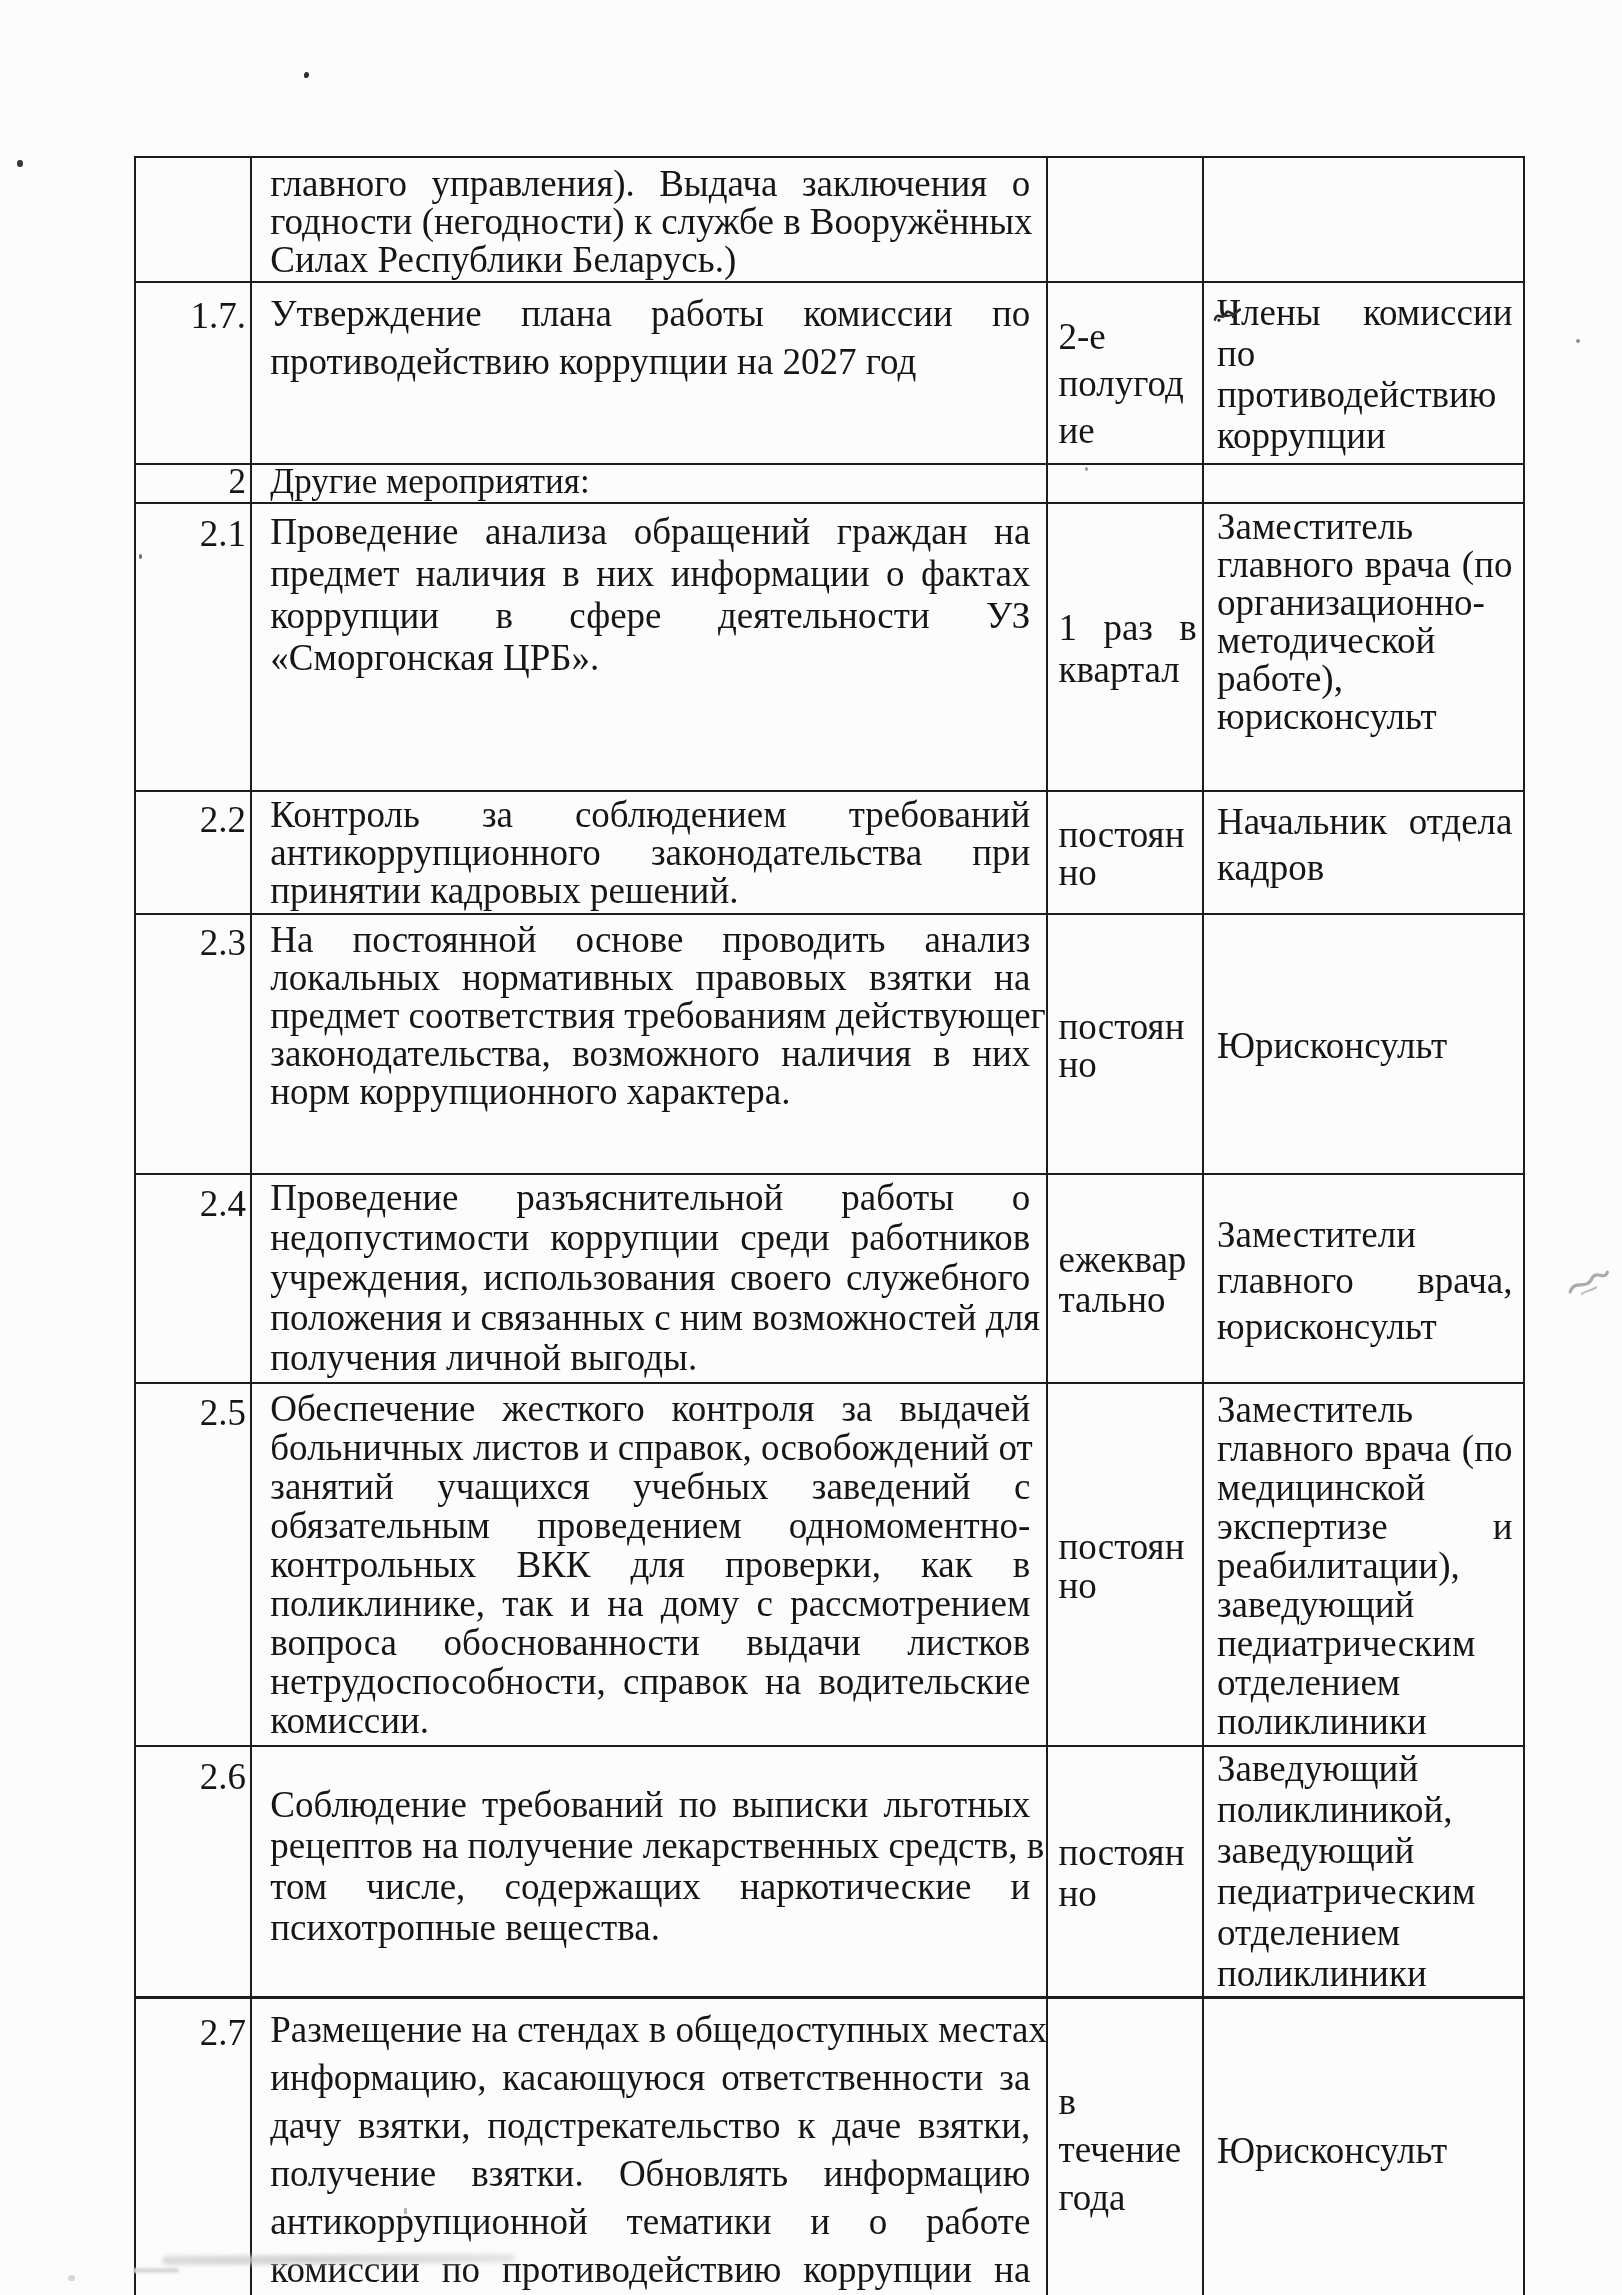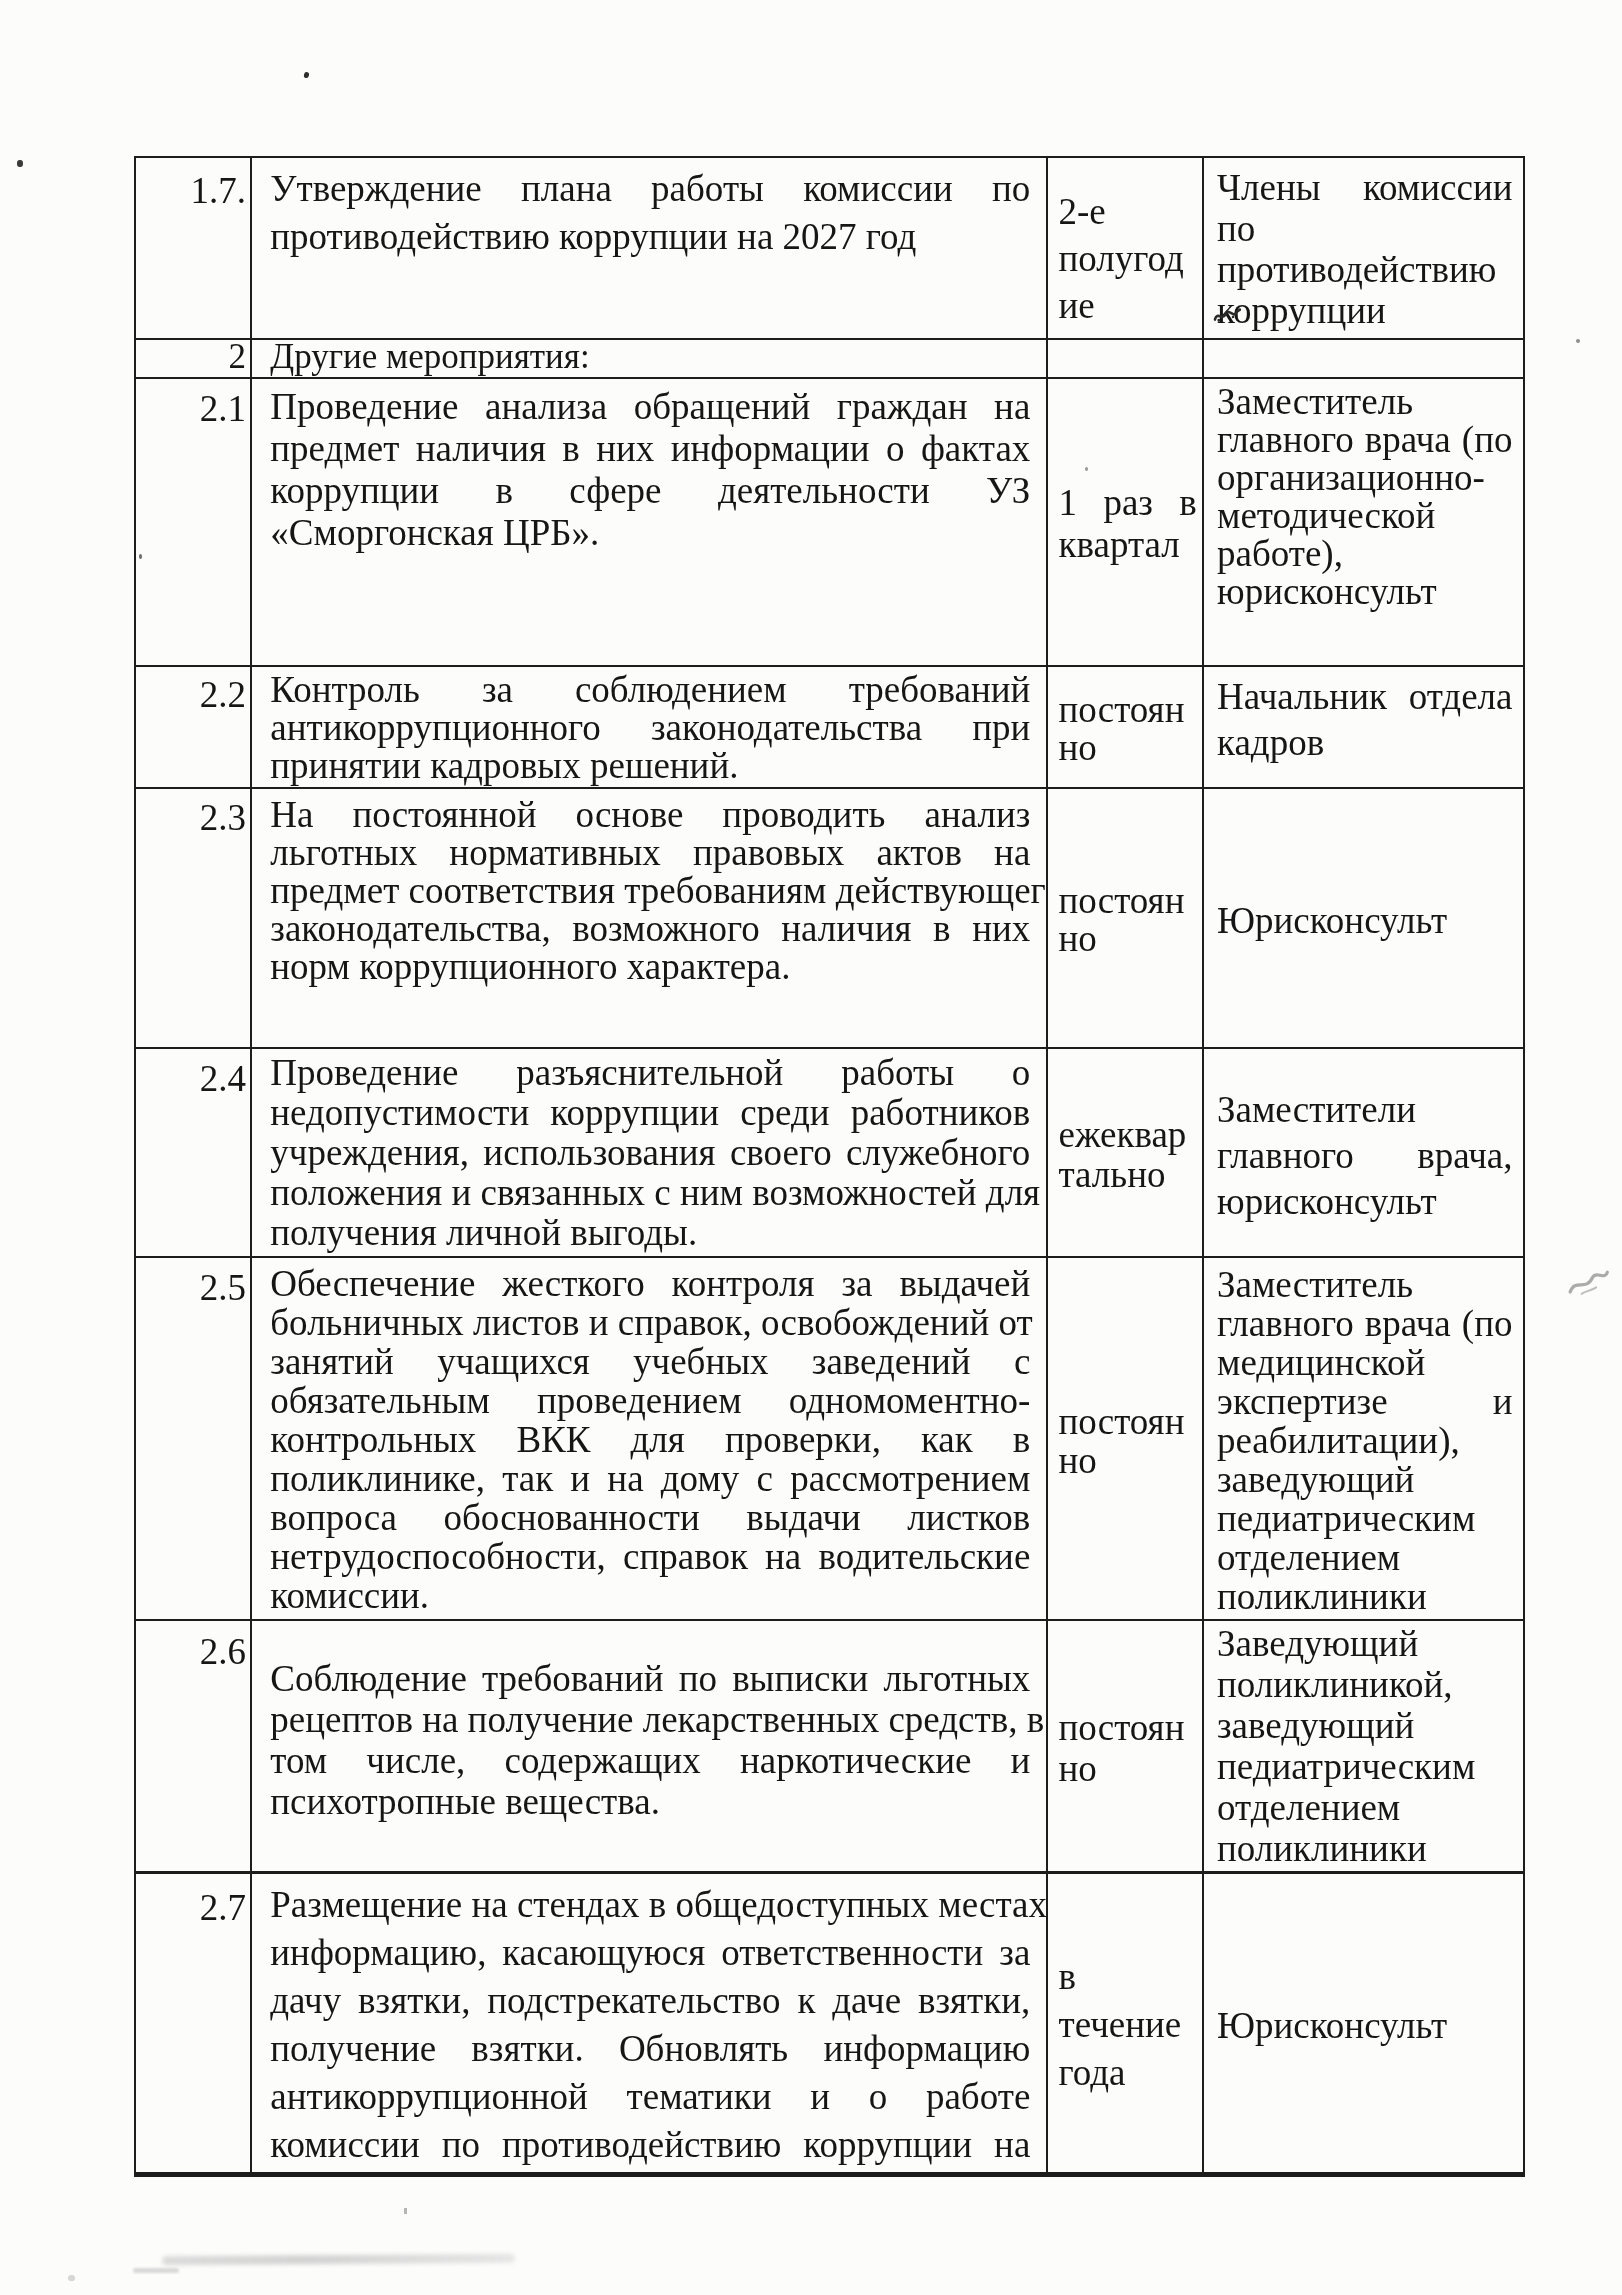--- a/index.html
+++ b/index.html
@@ -99,20 +99,30 @@
 
   <table class="doc">
     <colgroup>
       <col class="c1">
         <col class="c2">
         <col class="c3">
         <col class="c4">
     </colgroup>
 
     <tbody>
+        <tr class="r0">
+      <td class="num"></td>
+      <td class="act">
+            <div class="ln">главного управления). Выдача заключения о</div>
+            <div class="ln">годности (негодности) к службе в Вооружённых</div>
+            <div class="ln">Силах Республики Беларусь.)</div>
+          </td>
+      <td class="time"></td>
+      <td class="resp"></td>
+    </tr>
 
     <tr class="r1">
       <td class="num">1.7.</td>
       <td class="act">
             <div class="ln">Утверждение плана работы комиссии по</div>
             <div class="ln">противодействию коррупции на 2027 год</div>
           </td>
       <td class="time">
             <div class="ln">2-е</div>
             <div class="ln">полугод</div>
@@ -169,21 +179,21 @@
       <td class="resp">
             <div class="ln">Начальник отдела</div>
             <div class="ln">кадров</div>
           </td>
     </tr>
 
     <tr class="r5">
       <td class="num">2.3</td>
       <td class="act">
             <div class="ln">На постоянной основе проводить анализ</div>
-            <div class="ln">льготных нормативных правовых актов на</div>
+            <div class="ln">локальных нормативных правовых взятки на</div>
             <div class="ln">предмет соответствия требованиям действующего</div>
             <div class="ln">законодательства, возможного наличия в них</div>
             <div class="ln">норм коррупционного характера.</div>
           </td>
       <td class="time vmid">
             <div class="ln">постоян</div>
             <div class="ln">но</div>
           </td>
       <td class="resp vmid">Юрисконсульт</td>
     </tr>

